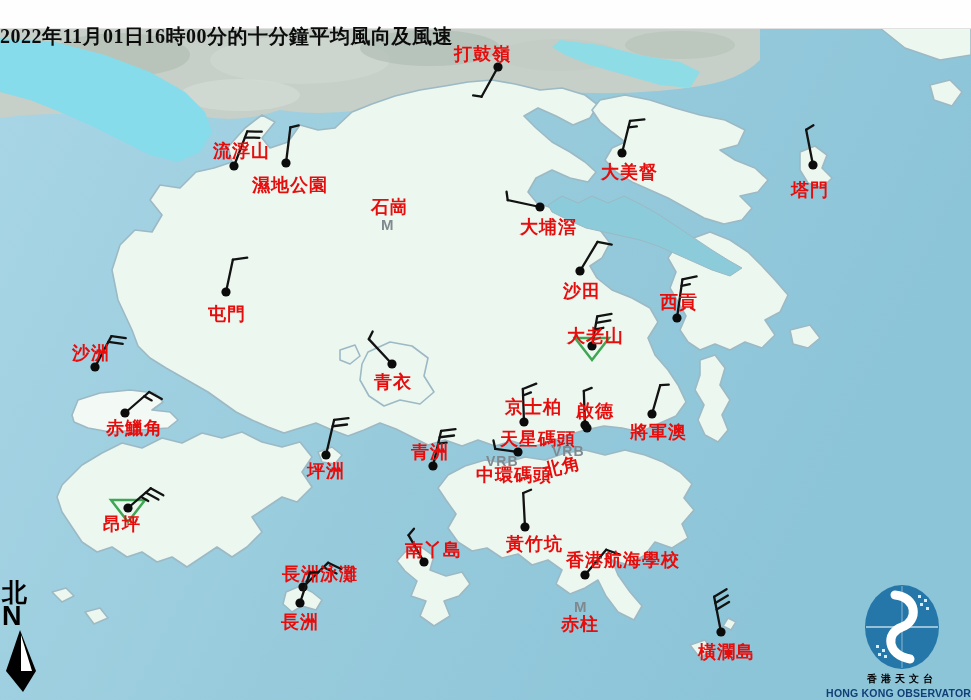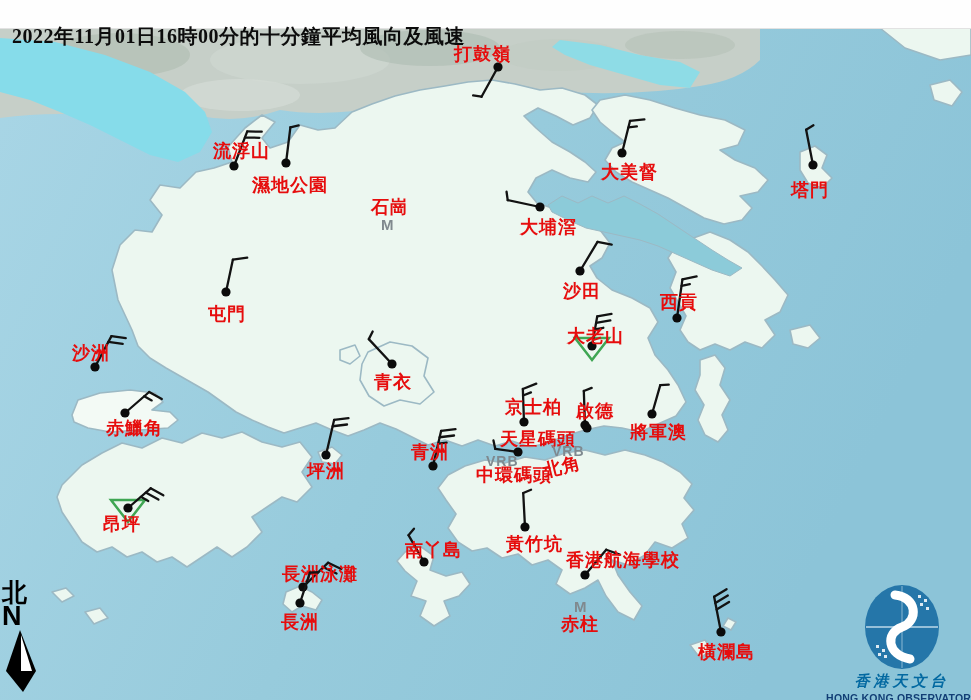--- a/index.html
+++ b/index.html
@@ -11,41 +11,41 @@
   .stage{position:absolute;inset:0;}
   svg text{user-select:none;}
   .title-bar{
     position:absolute;left:0;top:0;width:971px;height:28px;
     background:#fefefe;border-bottom:1px solid #e2e2e2;
     display:flex;align-items:center;z-index:30;
   }
   .title-bar span{
     font-family:"Liberation Serif","DejaVu Serif",serif;
     font-size:20px;font-weight:600;color:#0c0c0c;
-    padding-left:12px;letter-spacing:0.5px;white-space:nowrap;margin-top:44px;
+    padding-left:0;letter-spacing:0.5px;white-space:nowrap;margin-top:44px;
   }
   .st-label{
     font-family:"Liberation Serif","DejaVu Serif",serif;
     font-size:18px;font-weight:600;fill:#e60d0d;letter-spacing:1px;
   }
   .anno-m{font:700 15px "Liberation Sans","DejaVu Sans",sans-serif;fill:#80898e;}
   .anno-vrb{font:700 14px "Liberation Sans","DejaVu Sans",sans-serif;fill:#7f898f;letter-spacing:1px;}
   .compass{
     position:absolute;left:2px;top:580px;width:46px;z-index:25;
     display:flex;flex-direction:column;align-items:flex-start;line-height:1;
   }
   .compass .zh{font-family:"Liberation Serif","DejaVu Serif",serif;font-size:25px;font-weight:700;color:#000;}
   .compass .en{font-family:"Liberation Sans","DejaVu Sans",sans-serif;font-size:27px;font-weight:900;color:#000;margin-top:-2px;}
   .logo{
     position:absolute;left:833px;top:583px;width:138px;z-index:25;
     display:flex;flex-direction:column;align-items:center;
   }
   .logo .zh{
     font-family:"Liberation Serif","DejaVu Serif",serif;
-    font-size:15px;font-weight:700;color:#0369a1;letter-spacing:4px;margin-top:1px;white-space:nowrap;font-style:italic;
+    font-size:10px;font-weight:700;color:#000000;letter-spacing:4px;margin-top:1px;white-space:nowrap;
   }
   .logo .en{
     font-family:"Liberation Sans","DejaVu Sans",sans-serif;
     font-size:10.5px;font-weight:700;color:#123e75;letter-spacing:0.2px;margin-top:1px;white-space:nowrap;
   }
 </style>
 </head>
 <body>
 
 <div class="stage">

